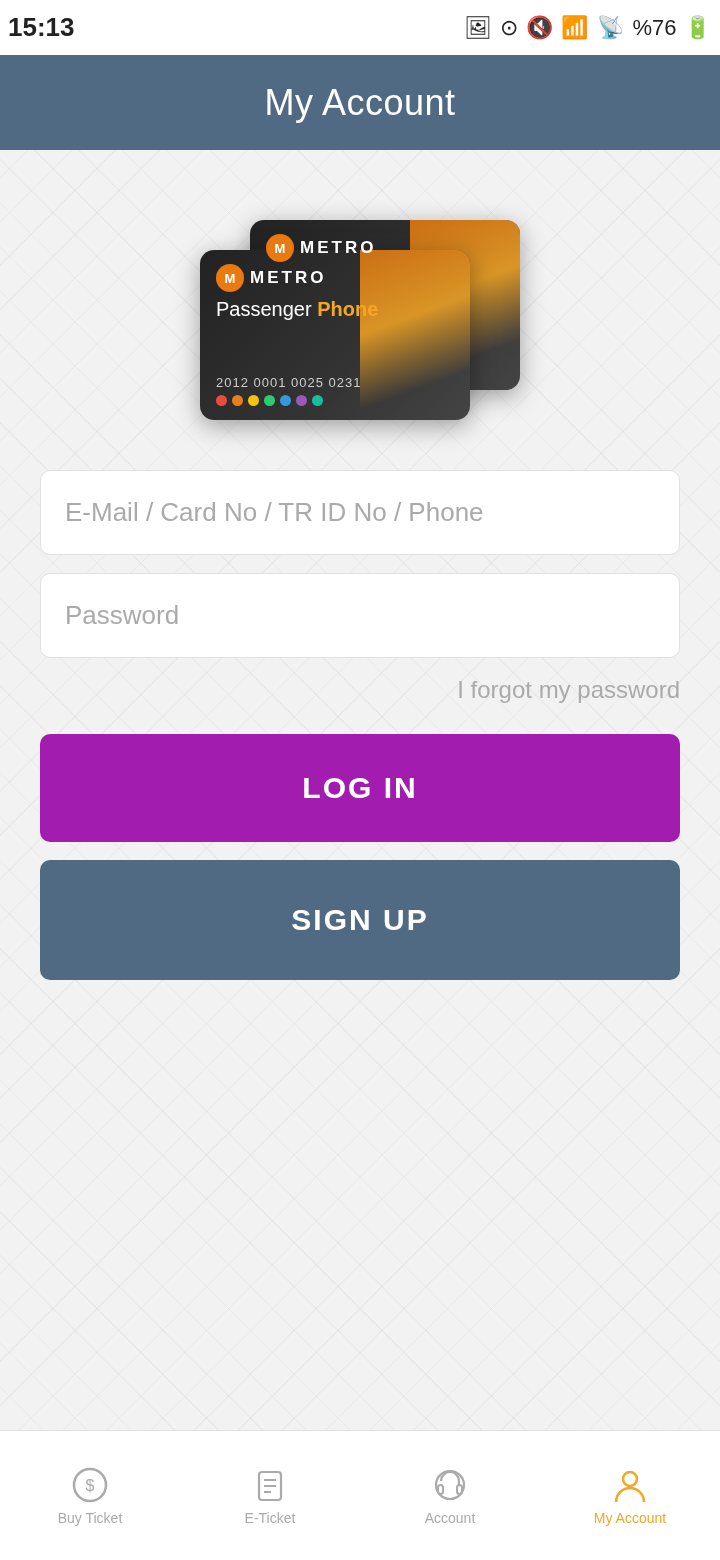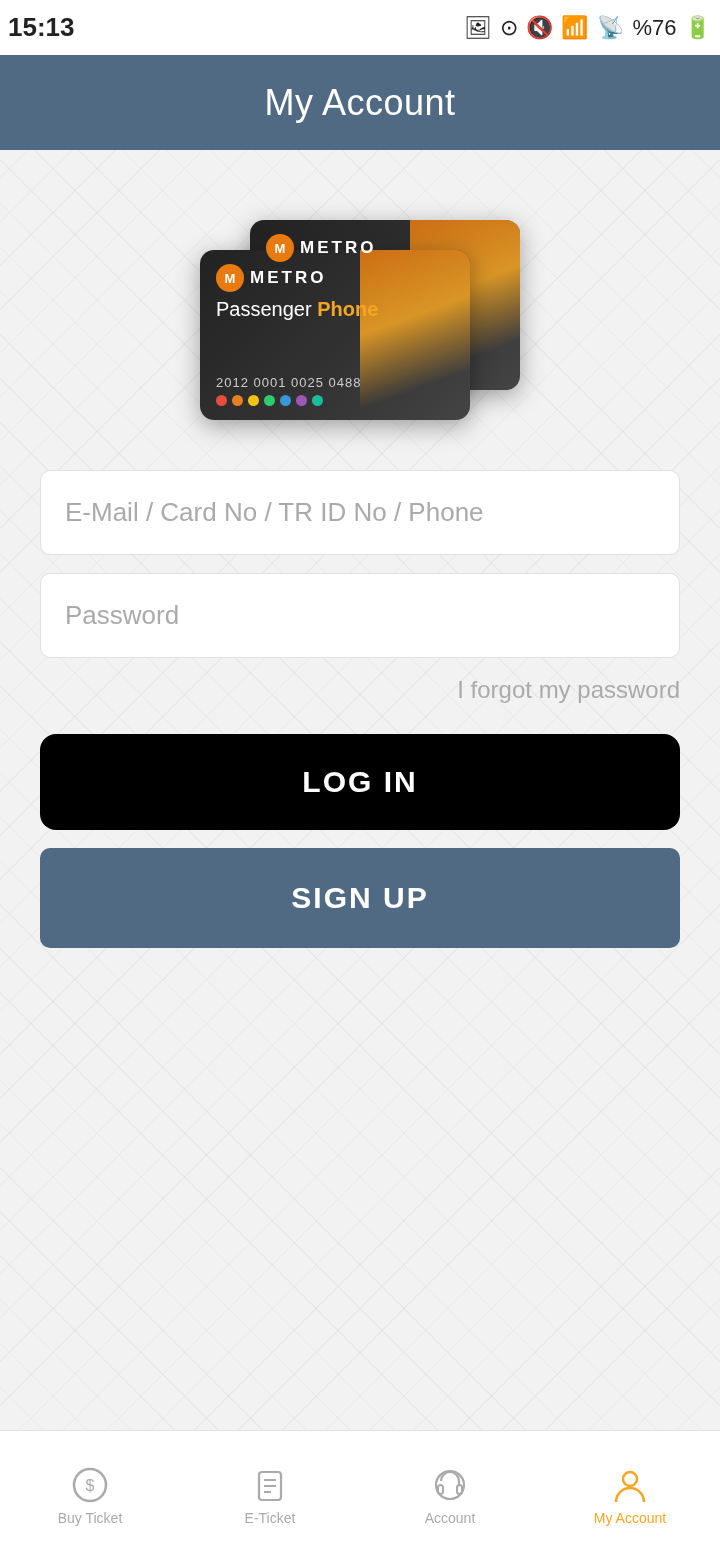--- a/index.html
+++ b/index.html
@@ -215,34 +215,34 @@
       text-align: right;
       color: #aaa;
       font-size: 24px;
       margin-bottom: 30px;
       cursor: pointer;
     }
 
     
     .btn-login {
       width: 100%;
-      height: 96px;
-      background: #000000;
+      height: 108px;
+      background: #a21caf;
       border: none;
-      border-radius: 16px;
+      border-radius: 10px;
       color: #fff;
       font-size: 30px;
       font-weight: 700;
       letter-spacing: 2px;
       cursor: pointer;
       margin-bottom: 18px;
     }
     .btn-signup {
       width: 100%;
-      height: 100px;
+      height: 120px;
       background: #4f6a82;
       border: none;
       border-radius: 10px;
       color: #fff;
       font-size: 30px;
       font-weight: 700;
       letter-spacing: 2px;
       cursor: pointer;
     }
 
@@ -312,21 +312,21 @@
     </div>
 
     <div class="metro-card metro-card-front">
       <div class="card-logo">
         <div class="card-logo-circle">M</div>
         <span class="card-logo-text">METRO</span>
       </div>
       <div class="card-name">
         Passenger <span>Phone</span>
       </div>
-      <div class="card-number">2012 0001 0025 0488</div>
+      <div class="card-number">2012 0001 0025 0231</div>
       <div class="card-dots">
         <div class="dot" style="background:#e74c3c;"></div>
         <div class="dot" style="background:#e67e22;"></div>
         <div class="dot" style="background:#f1c40f;"></div>
         <div class="dot" style="background:#2ecc71;"></div>
         <div class="dot" style="background:#3498db;"></div>
         <div class="dot" style="background:#9b59b6;"></div>
         <div class="dot" style="background:#1abc9c;"></div>
       </div>
     </div>

